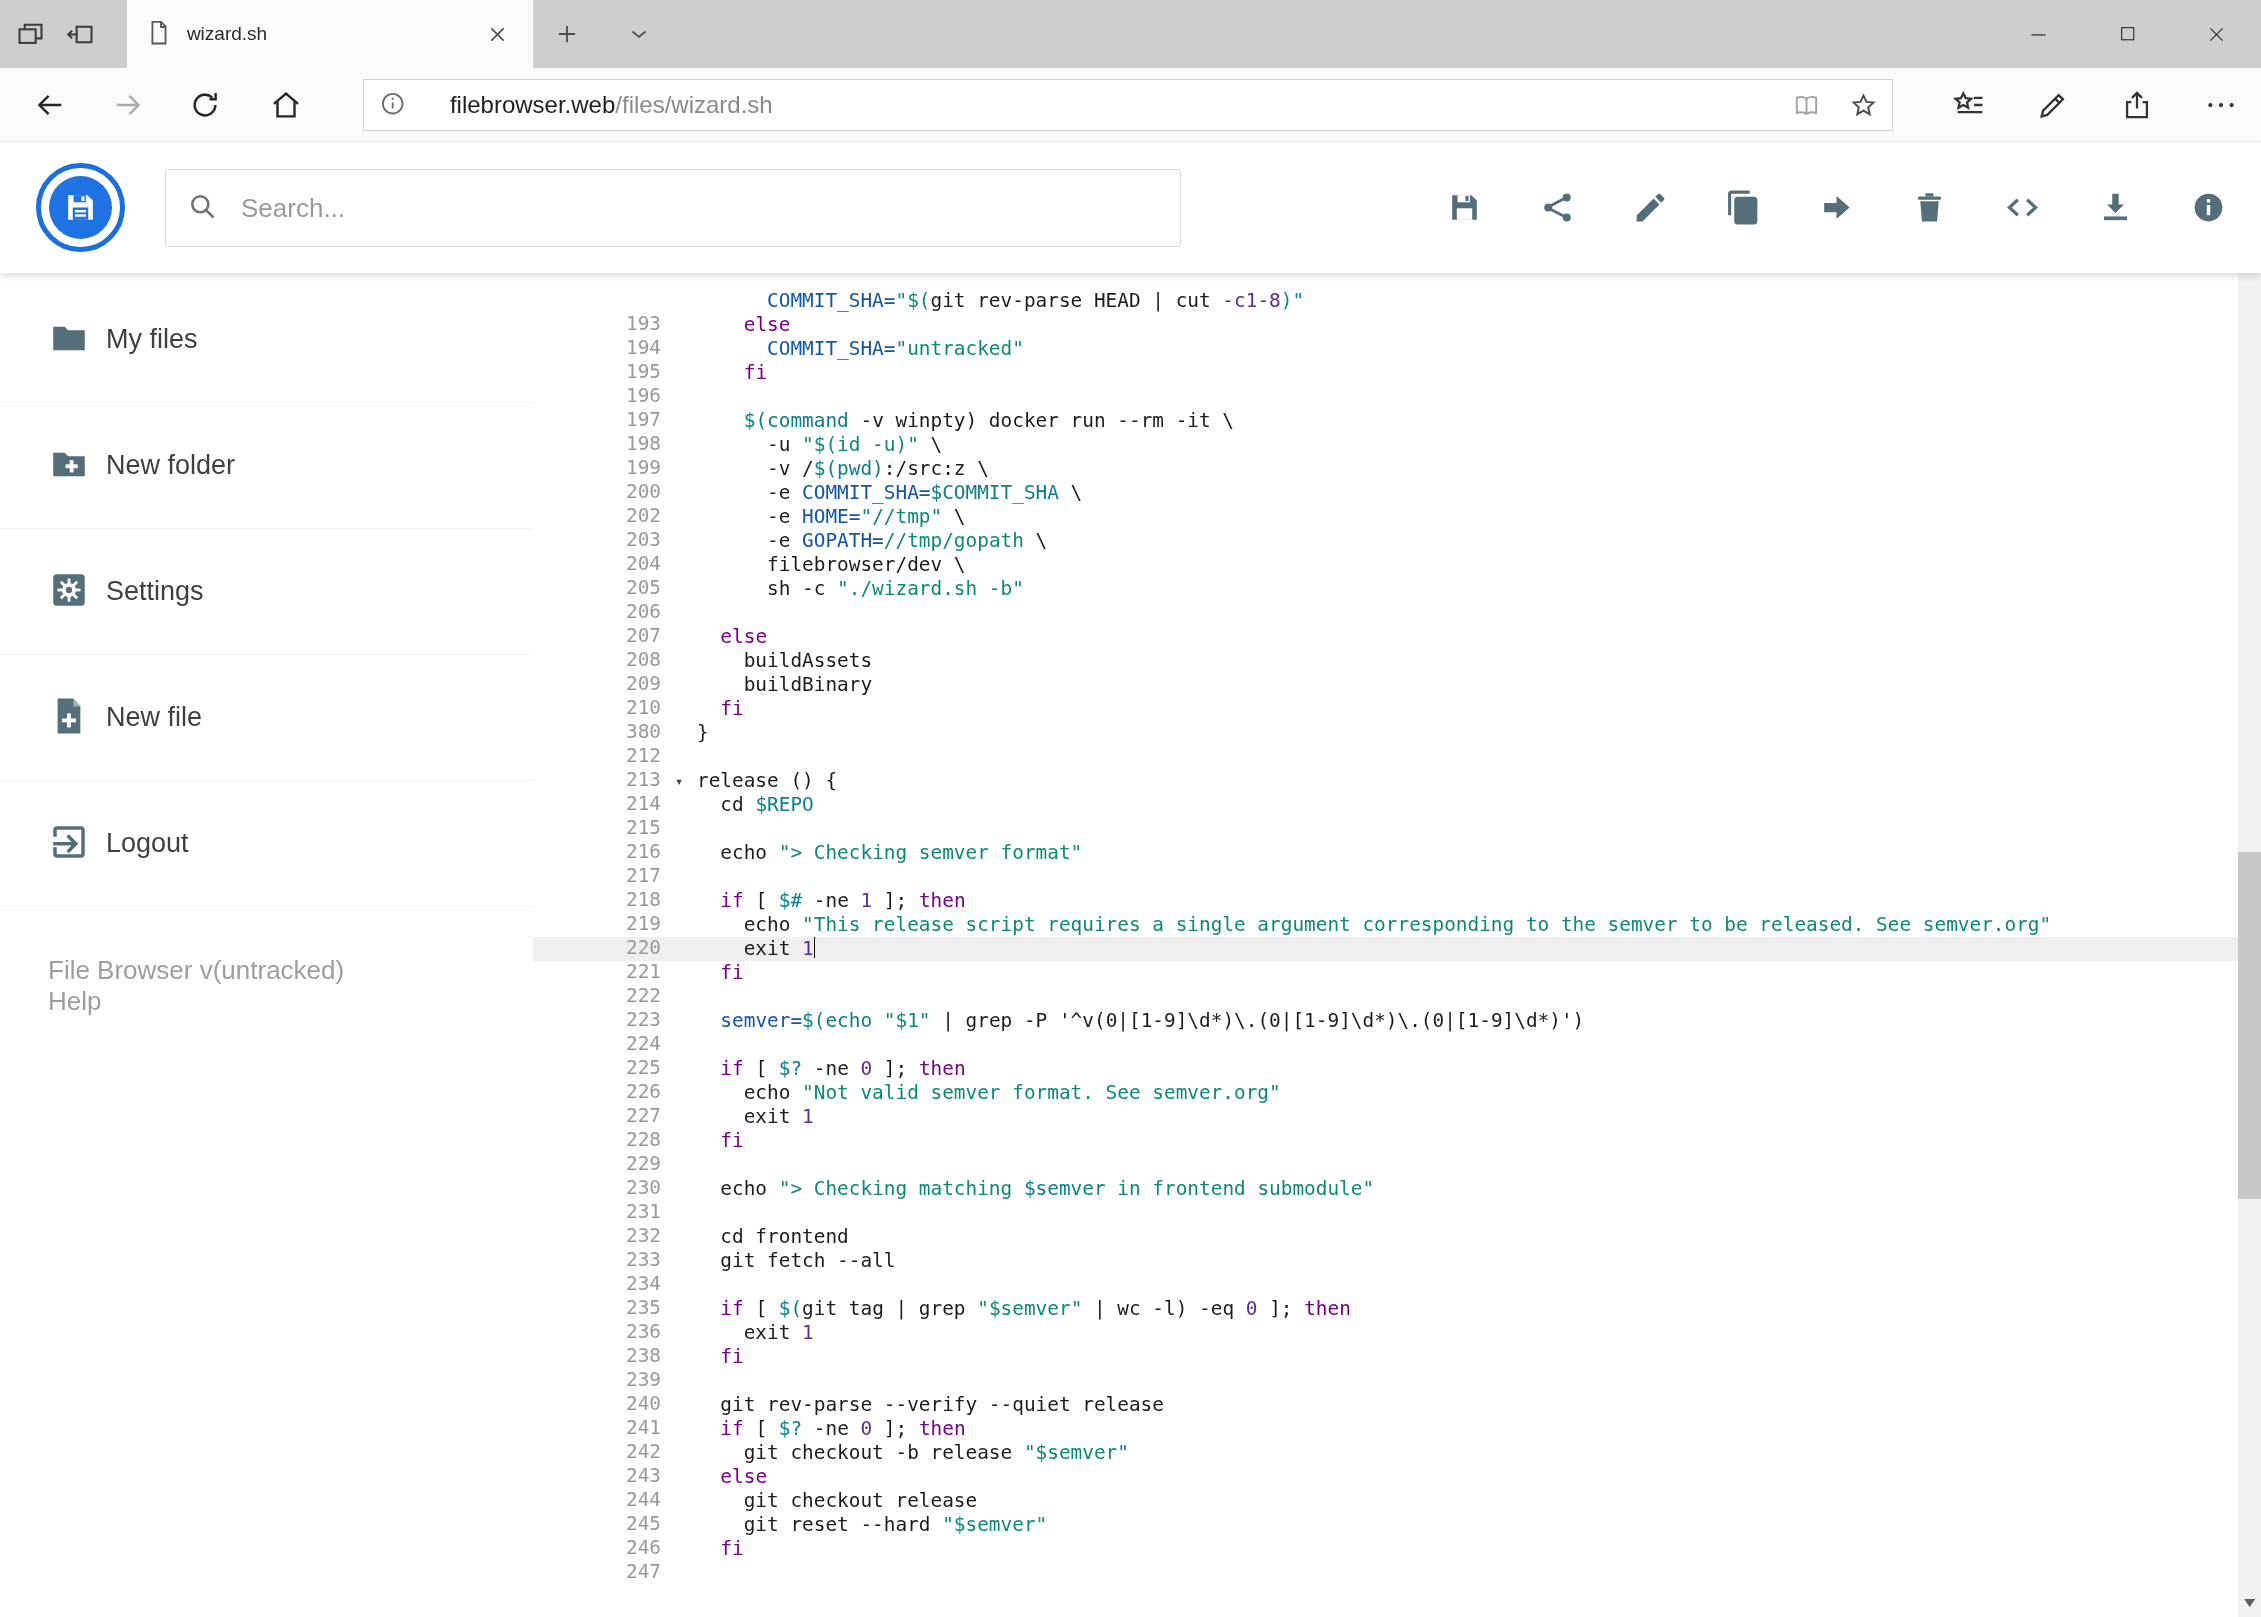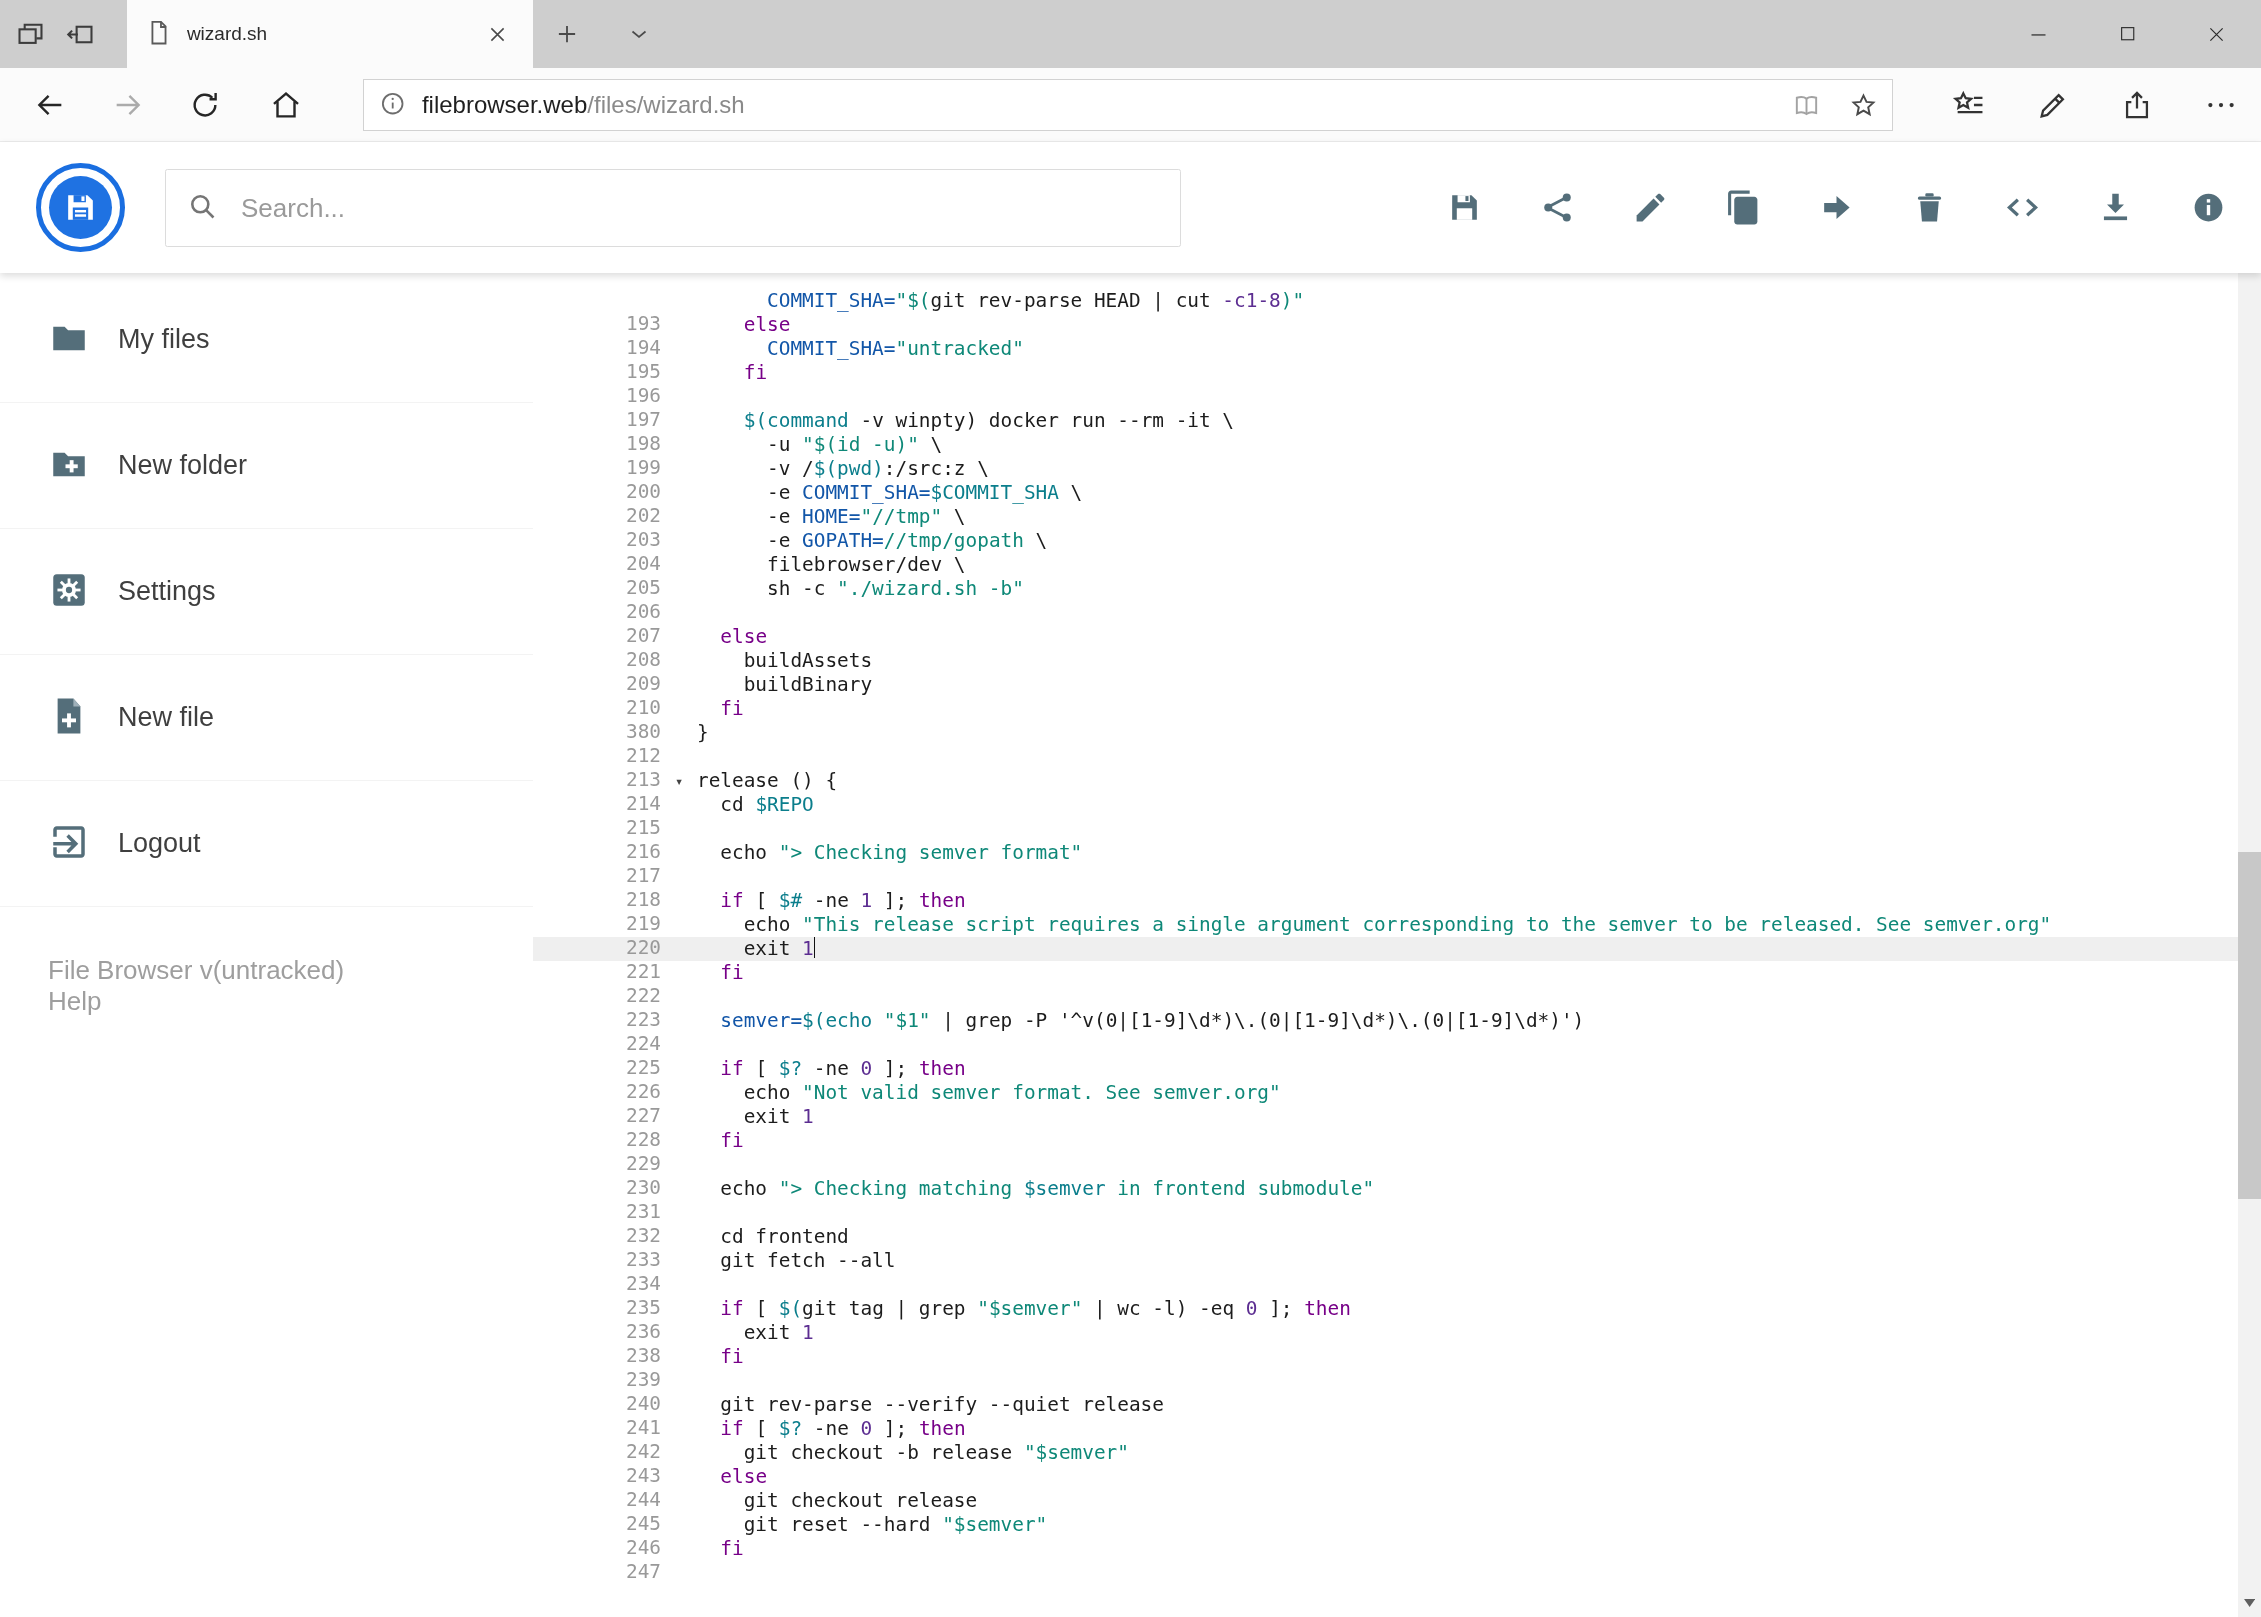--- a/index.html
+++ b/index.html
@@ -14,40 +14,40 @@
   .newtab{position:absolute;left:546px;top:13px;width:42px;height:42px;}
   .tablist{position:absolute;left:618px;top:13px;width:42px;height:42px;}
   .win-controls{position:absolute;right:0;top:0;height:68px;display:flex;}
   .win-btn{width:89px;height:68px;display:flex;align-items:center;justify-content:center;}
 
   
   .navbar{position:absolute;left:0;top:68px;width:2261px;height:74px;background:#fbfbfb;border-bottom:0.8px solid #ececec;box-sizing:border-box;}
   .nav-btn{position:absolute;top:11.3px;width:52px;height:52px;display:flex;align-items:center;justify-content:center;}
   .address{position:absolute;left:363px;top:11.3px;width:1530px;height:52px;background:#fff;border:0.8px solid #d2d2d2;box-sizing:border-box;display:flex;align-items:center;padding:0 14.5px;}
   .url{margin-left:16px;font-size:24px;white-space:nowrap;}
-  .url .host{color:#1f1f1f;}
+  .url .host{color:#1f1f1f;margin-left:28px;}
   .url .path{color:#8a8a8a;}
   .addr-spacer{flex:1;}
   .addr-icon{margin-left:27.4px;display:flex;align-items:center;}
   .nav-right{position:absolute;right:18px;top:11.3px;height:52px;display:flex;align-items:center;gap:39px;}
   .nav-right .tiny-btn{width:45px;height:45px;}
 
   
   .app-header{position:absolute;left:0;top:142px;width:2261px;height:131px;background:#fff;box-shadow:0 3.2px 7.3px rgba(0,0,0,.14);z-index:5;}
   .logo{position:absolute;left:36px;top:21px;width:89px;height:89px;border-radius:50%;border:5.7px solid #1a6ee0;box-sizing:border-box;background:#fff;display:flex;align-items:center;justify-content:center;}
   .logo-inner{width:63px;height:63px;border-radius:50%;background:#1f72e2;display:flex;align-items:center;justify-content:center;}
   .search-box{position:absolute;left:165px;top:27px;width:1016px;height:78px;border:0.8px solid #dcdcdc;border-radius:2.4px;box-sizing:border-box;display:flex;align-items:center;padding:3px 21px;background:#fff;}
   .search-box input{border:none;outline:none;flex:1;margin-left:21px;font-size:26px;color:#333;font-family:"Liberation Sans",sans-serif;background:transparent;}
   .search-box input::placeholder{color:#9a9a9a;}
   .header-actions{position:absolute;right:24px;top:0;height:131px;display:flex;align-items:center;gap:36px;}
   .tool-btn{width:57px;height:57px;display:flex;align-items:center;justify-content:center;}
 
   
   .sidebar{position:absolute;left:0;top:273px;width:533px;bottom:0;background:#fff;padding-top:4px;box-sizing:border-box;}
-  .side-item{height:125px;display:flex;align-items:center;padding-left:48px;gap:28px;border-bottom:0.8px solid #f3f3f3;cursor:pointer;}
+  .side-item{height:125px;display:flex;align-items:center;padding-left:48px;gap:16px;border-bottom:0.8px solid #f3f3f3;cursor:pointer;}
   .side-item:last-of-type{border-bottom:none;}
   .side-label{font-size:27px;color:#3f3f3f;}
   .side-footer{position:absolute;left:48px;top:682px;font-size:26px;color:#9e9e9e;line-height:31px;}
 
   
   .editor{position:absolute;left:533px;top:273px;right:22.6px;bottom:0;background:#fff;overflow:hidden;padding-top:16px;}
   .code-line{display:flex;height:24px;line-height:24px;font-family:"DejaVu Sans Mono","Liberation Mono",monospace;font-size:19.4px;white-space:pre;}
   .code-line.active{background:#efefef;}
   .gutter{width:128px;flex:0 0 auto;text-align:right;color:#999;margin-top:23px;}
   .fold{width:36px;flex:0 0 auto;text-align:center;color:#444;font-size:13.7px;}

